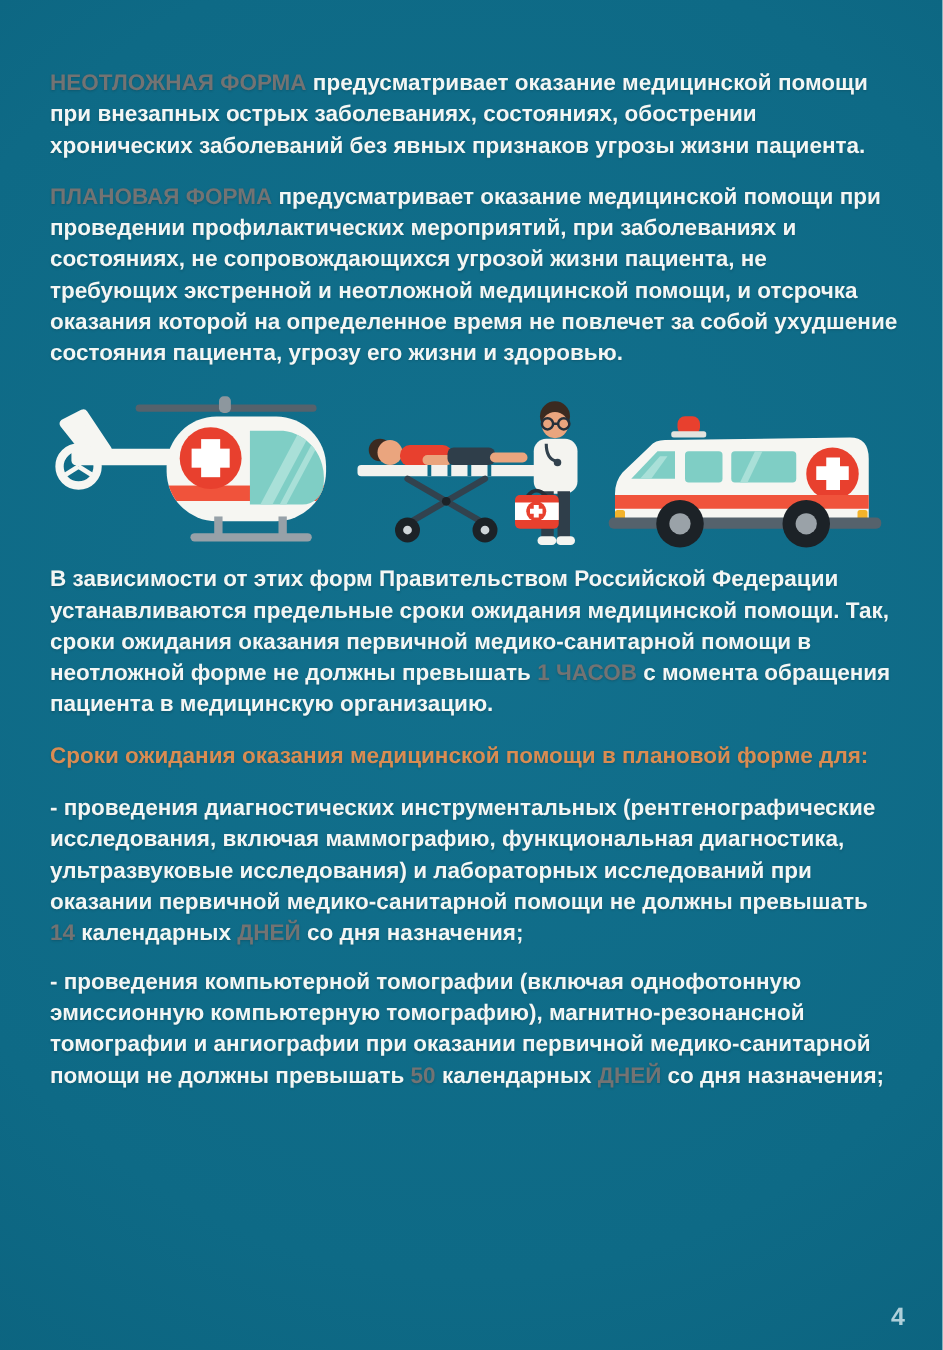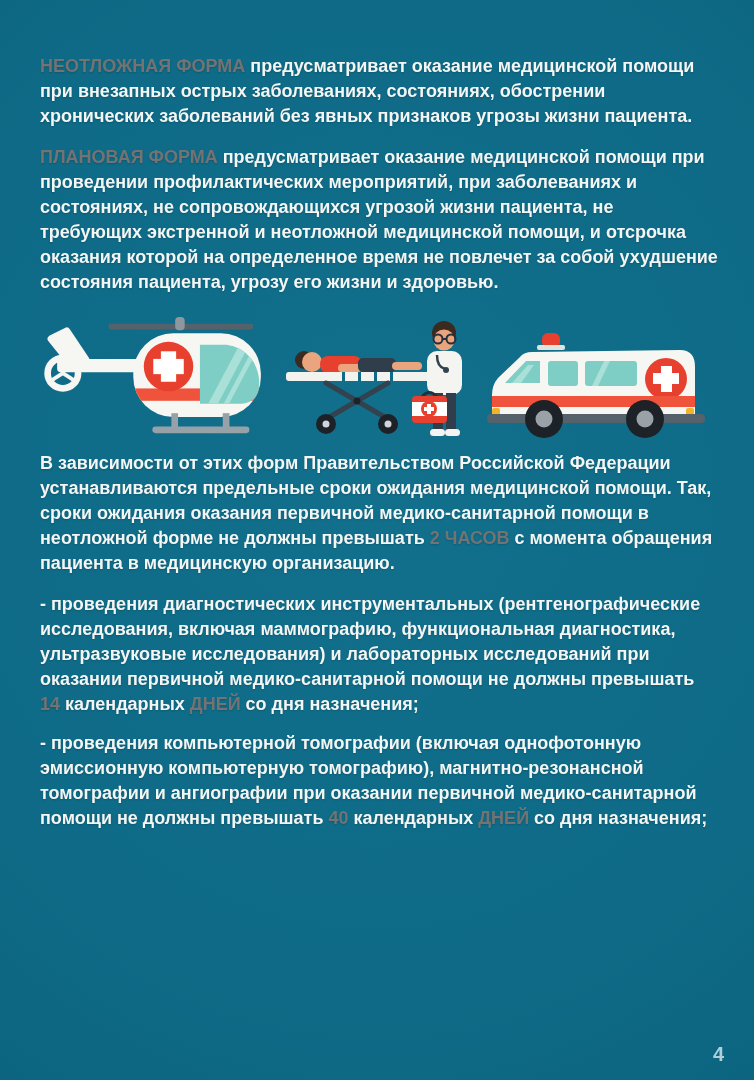--- a/index.html
+++ b/index.html
@@ -199,21 +199,22 @@
 
       <g>
         <circle cx="62" cy="108" r="19" fill="#1c2227"></circle>
         <circle cx="62" cy="108" r="8.5" fill="#9aa2a8"></circle>
         <circle cx="163" cy="108" r="19" fill="#1c2227"></circle>
         <circle cx="163" cy="108" r="8.5" fill="#9aa2a8"></circle>
       </g>
     </svg>
   </div>
 
-  <p class="para"><span>В зависимости от этих форм Правительством Российской Федерации устанавливаются предельные сроки ожидания медицинской помощи. Так, сроки ожидания оказания первичной медико-санитарной помощи в неотложной форме не должны превышать </span><span class="hl">2 ЧАСОВ</span><span> с момента обращения пациента в медицинскую организацию.</span></p>
-
+  <p class="para"><span>В зависимости от этих форм Правительством Российской Федерации устанавливаются предельные сроки ожидания медицинской помощи. Так, сроки ожидания оказания первичной медико-санитарной помощи в неотложной форме не должны превышать </span><span class="hl">1 ЧАСОВ</span><span> с момента обращения пациента в медицинскую организацию.</span></p>
+
+  <p class="section-heading">Сроки ожидания оказания медицинской помощи в плановой форме для:</p>
 
   <p class="para bullet"><span>- проведения диагностических инструментальных (рентгенографические исследования, включая маммографию, функциональная диагностика, ультразвуковые исследования) и лабораторных исследований при оказании первичной медико-санитарной помощи не должны превышать </span><span class="hl">14</span><span> календарных </span><span class="hl">ДНЕЙ</span><span> со дня назначения;</span></p>
-  <p class="para bullet"><span>- проведения компьютерной томографии (включая однофотонную эмиссионную компьютерную томографию), магнитно-резонансной томографии и ангиографии при оказании первичной медико-санитарной помощи не должны превышать </span><span class="hl">40</span><span> календарных </span><span class="hl">ДНЕЙ</span><span> со дня назначения;</span></p>
+  <p class="para bullet"><span>- проведения компьютерной томографии (включая однофотонную эмиссионную компьютерную томографию), магнитно-резонансной томографии и ангиографии при оказании первичной медико-санитарной помощи не должны превышать </span><span class="hl">50</span><span> календарных </span><span class="hl">ДНЕЙ</span><span> со дня назначения;</span></p>
 
 </div>
 
 <div class="page-number">4</div>
 
 </body></html>

